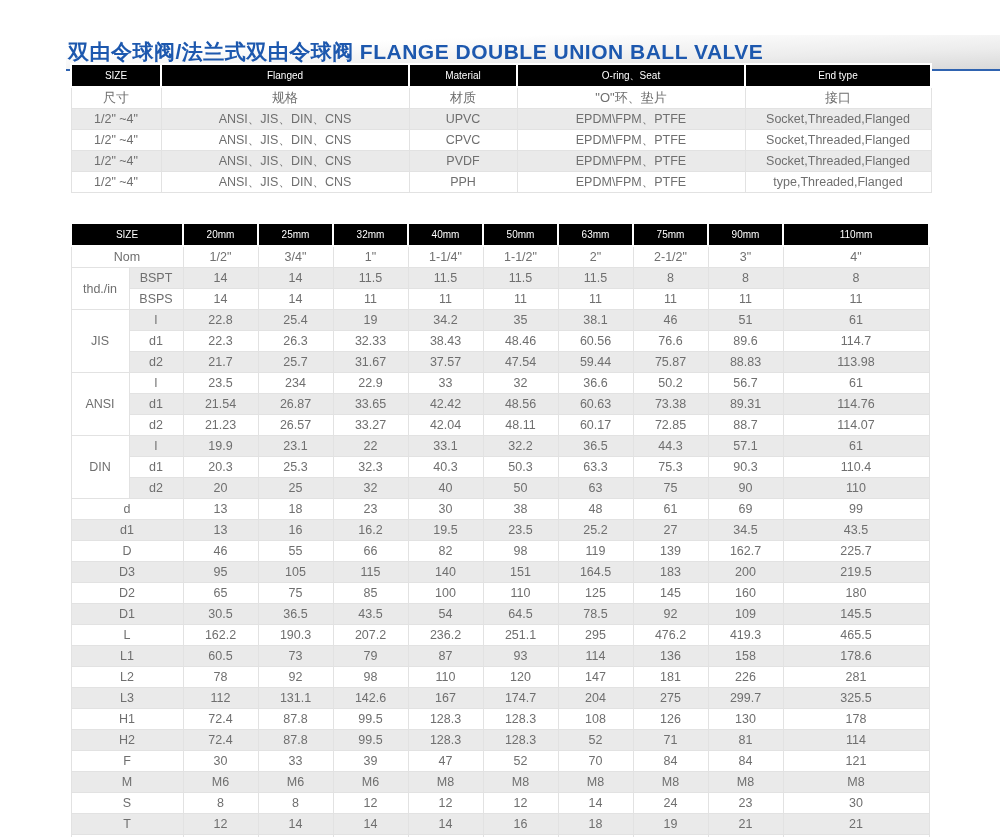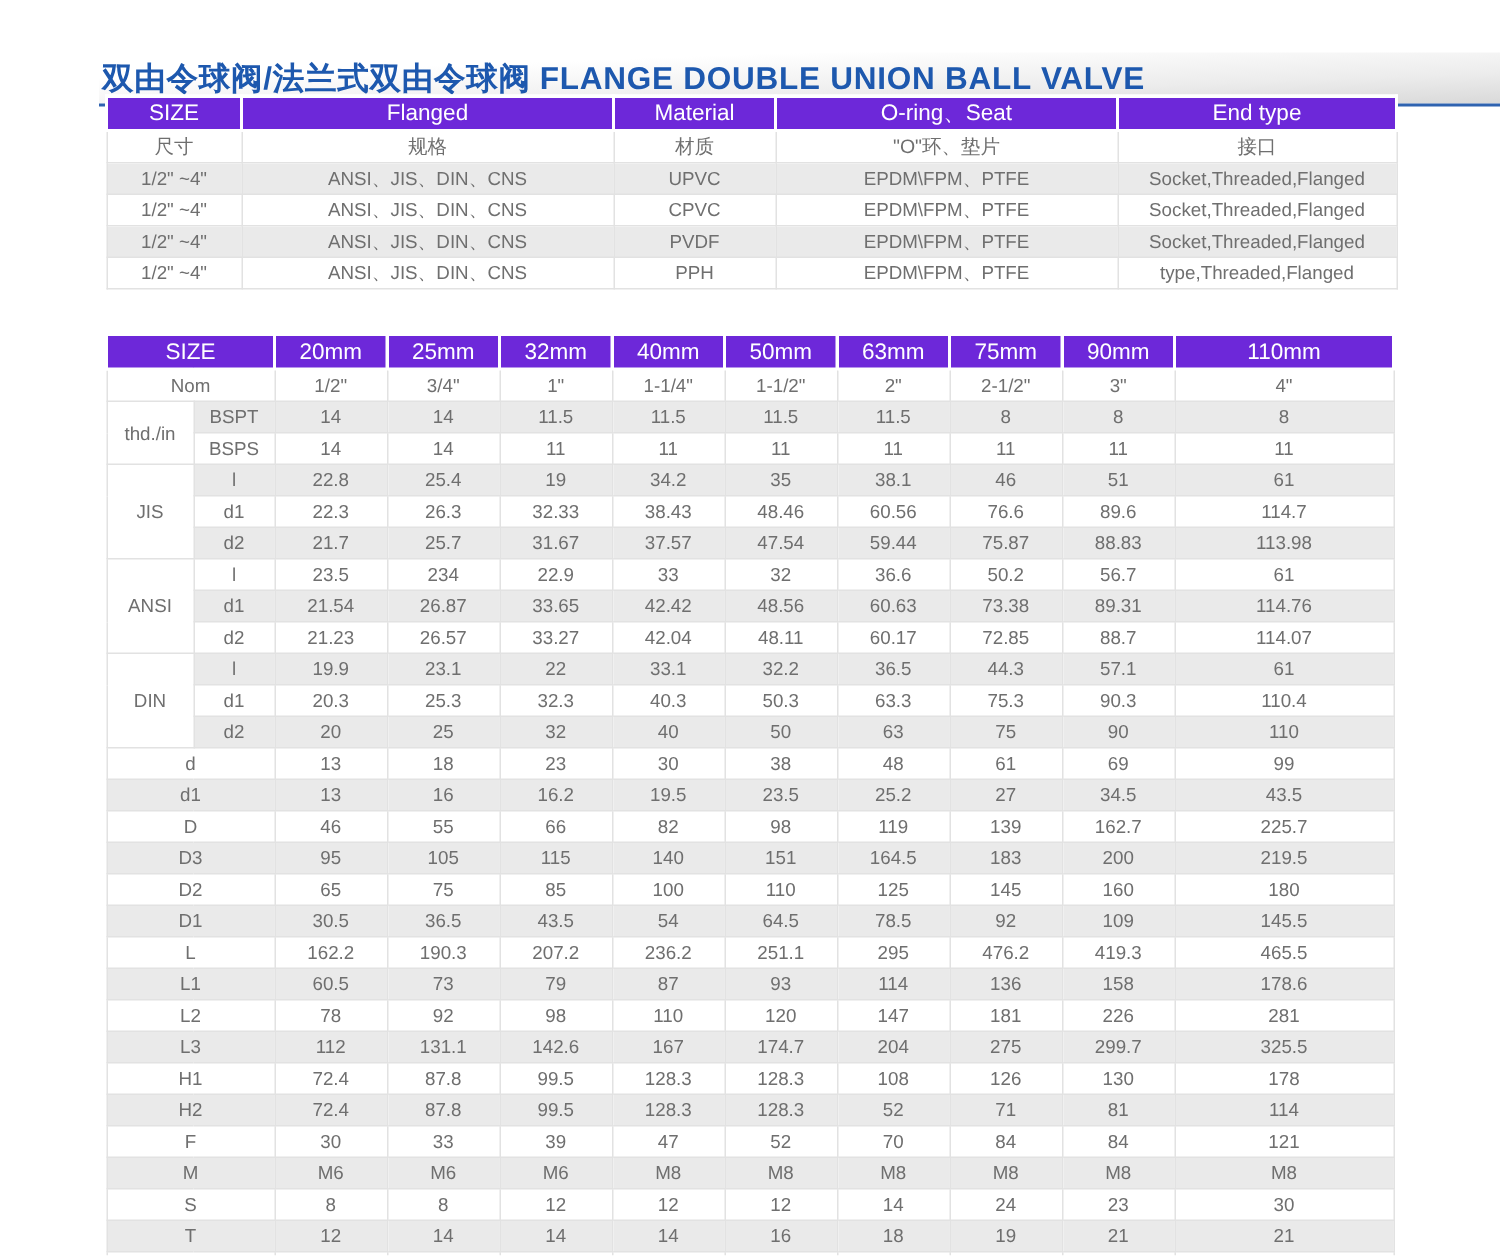--- a/index.html
+++ b/index.html
@@ -16,21 +16,21 @@
     font-size:21px;font-weight:bold;color:#1d58ae;letter-spacing:0.5px;white-space:nowrap;
     padding-left:2px;
   }
   .title-text .en{margin-left:6px;}
 
   table{border-collapse:collapse;table-layout:fixed;width:860px;background:#ffffff;}
   .spec-table-wrap{position:absolute;left:70px;top:63px;}
   .dim-table-wrap{position:absolute;left:70px;top:222px;}
 
   th{
-    background:#6d28d9;color:#ffffff;font-weight:normal;font-size:15px;
+    background:#000000;color:#ffffff;font-weight:normal;font-size:10px;
     height:21px;padding:0;text-align:center;
     border:2px solid #ffffff;
     overflow:hidden;white-space:nowrap;
   }
   td{
     color:#6f6f6f;font-size:12.5px;height:20px;padding:0 2px;text-align:center;
     border:1px solid #e2e2e2;
     overflow:hidden;white-space:nowrap;background:#ffffff;
   }
   tr.shade td{background:#eaeaea;}

